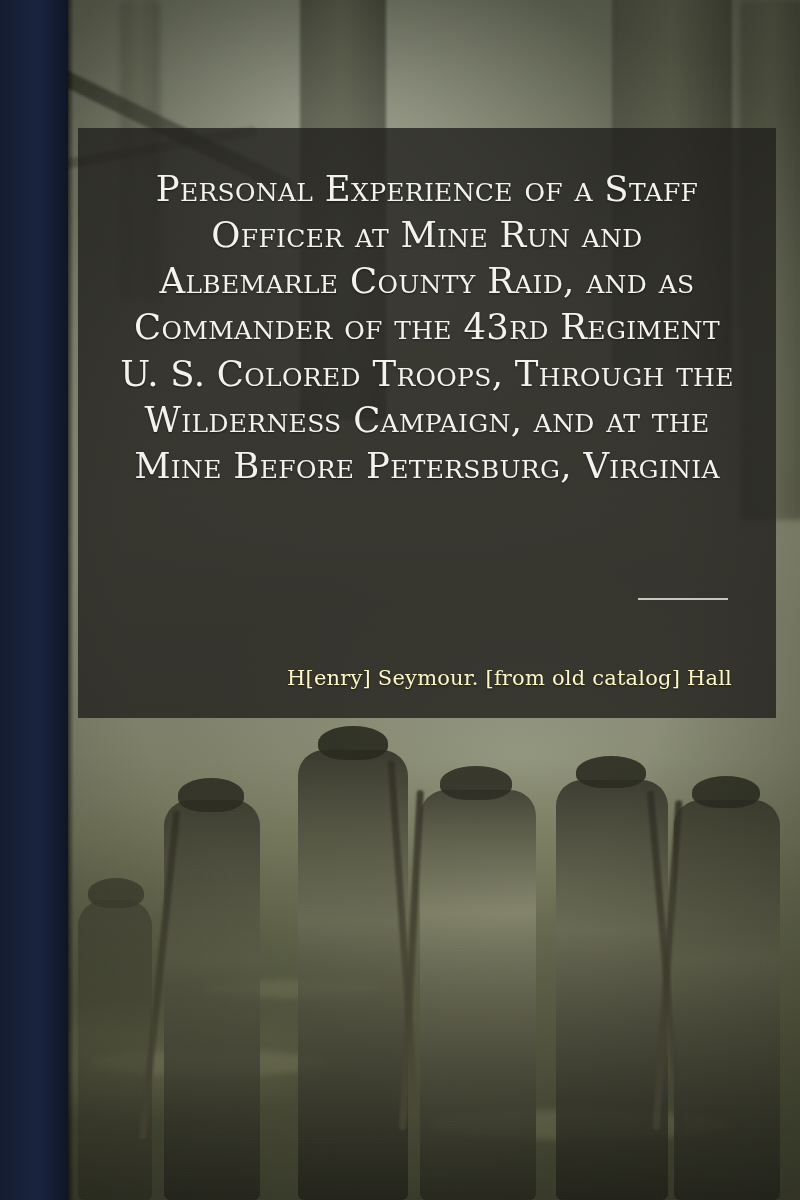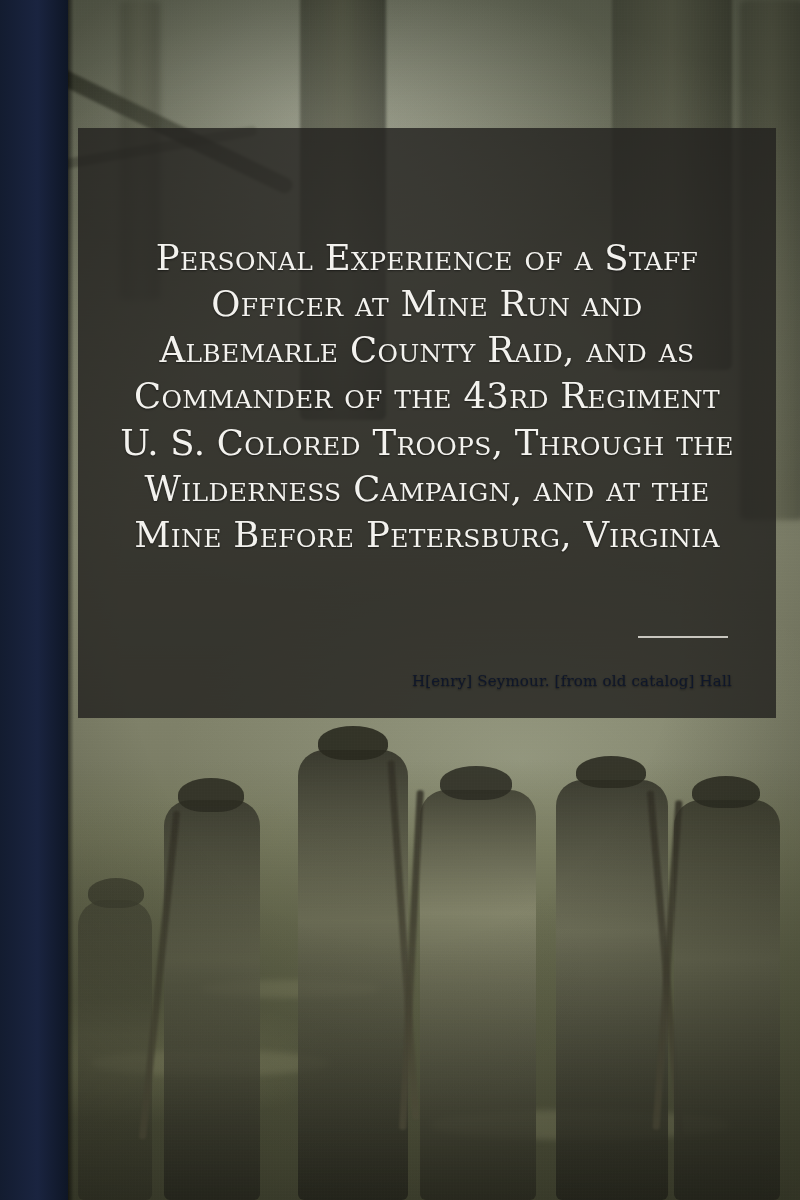--- a/index.html
+++ b/index.html
@@ -150,21 +150,21 @@
     left: 78px;
     top: 128px;
     width: 698px;
     height: 590px;
     background: rgba(34,33,30,0.80);
     z-index: 8;
     box-sizing: border-box;
     padding: 38px 40px 28px 40px;
     display: flex;
     flex-direction: column;
-    justify-content: flex-end;
+    justify-content: space-between;
   }
 
   .book-title {
     color: #f3f2ee;
     font-family: "DejaVu Serif", "Liberation Serif", serif;
     font-size: 35.5px;
     line-height: 1.30;
     text-align: center;
     font-variant: small-caps;
     letter-spacing: 0.3px;
@@ -181,23 +181,23 @@
   }
   .rule {
     width: 90px;
     height: 2px;
     background: #d8d6cf;
     opacity: 0.9;
   }
 
   .book-author {
     margin-top: 34px;
-    color: #0f172a;
+    color: #fef9c3;
     font-family: "DejaVu Serif", "Liberation Serif", serif;
-    font-size: 15px;
+    font-size: 21px;
     text-align: right;
     padding-right: 4px;
     letter-spacing: 0.2px;
     text-shadow: 0 1px 2px rgba(0,0,0,0.5);
   }
 </style>
 </head>
 <body>
 
 <div id="book-cover">

